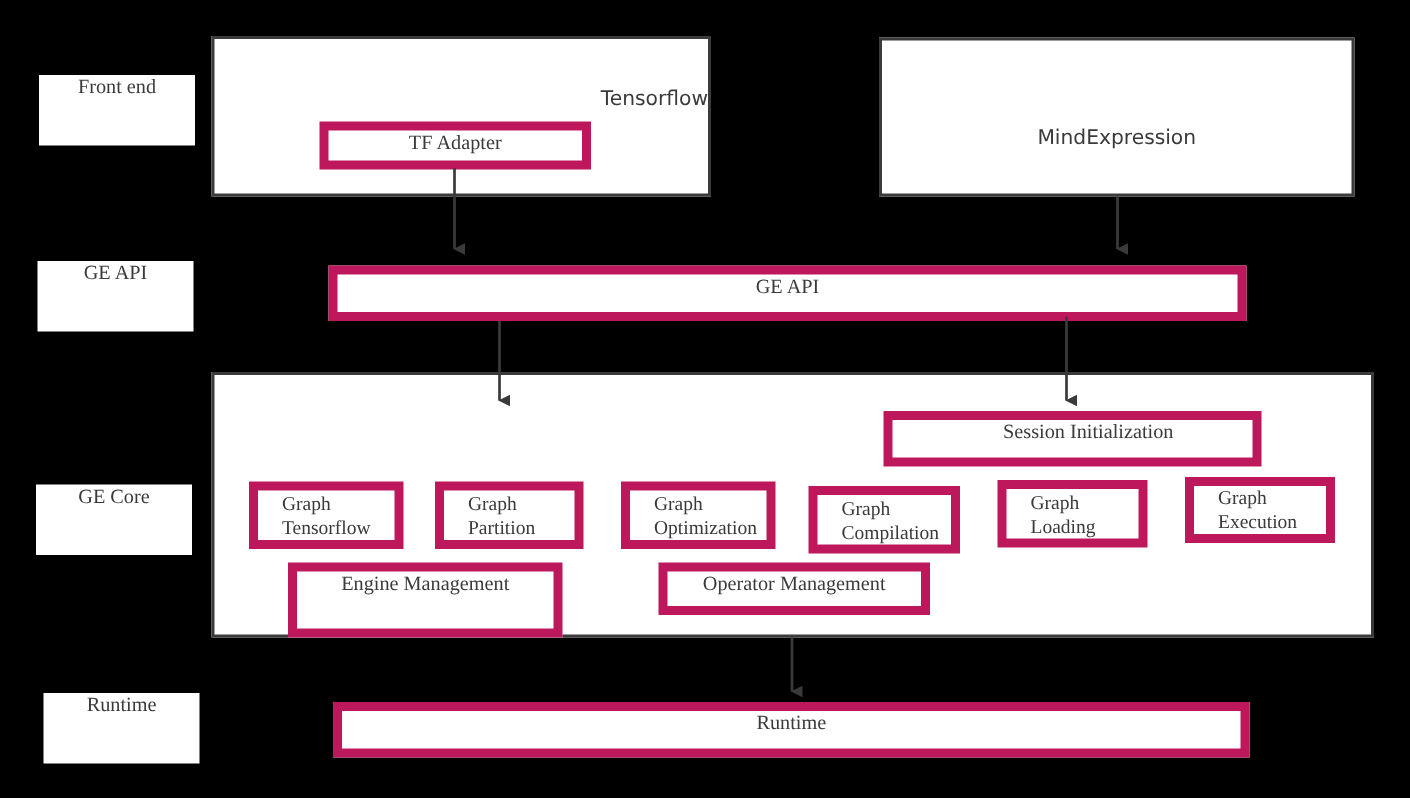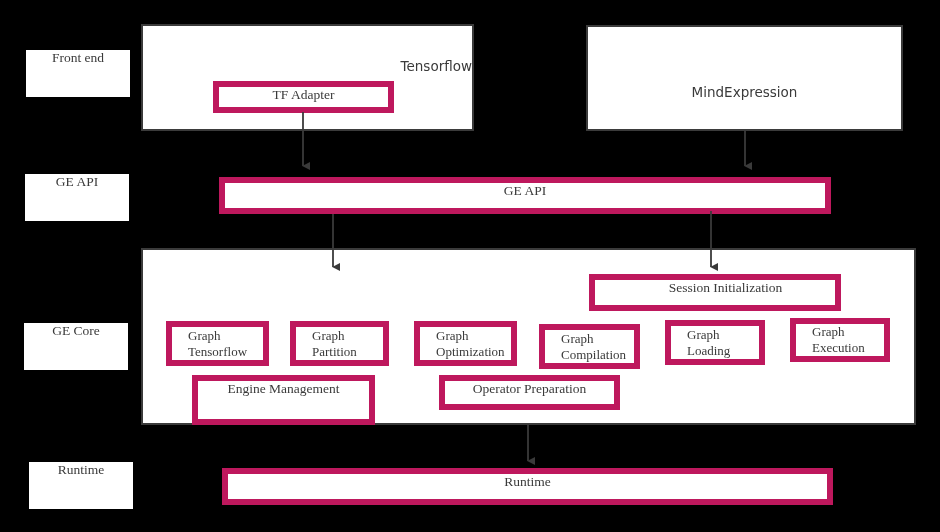--- a/index.html
+++ b/index.html
@@ -139,21 +139,21 @@
   <div class="box framed two-line" style="left:790px; top:318px; width:100px; height:44px; flex-direction:column;">
     <span>Graph</span>
     <span>Execution</span>
   </div>
 
   <div class="box framed" style="left:192px; top:375px; width:183px; height:50px; font-size:13.5px;">
     <span>Engine Management</span>
   </div>
 
   <div class="box framed" style="left:439px; top:375px; width:181px; height:35px; font-size:13.5px;">
-    <span>Operator Preparation</span>
+    <span>Operator Management</span>
   </div>
 
 
   <div class="box framed" style="left:222px; top:468px; width:611px; height:37px;">
     <span class="bar-label">Runtime</span>
   </div>
 
   <svg id="arrows" viewBox="0 0 940 532" xmlns="http://www.w3.org/2000/svg">
     <defs>
       <marker id="ah" markerWidth="9" markerHeight="9" refX="4.5" refY="7.6" orient="auto" markerUnits="userSpaceOnUse">

